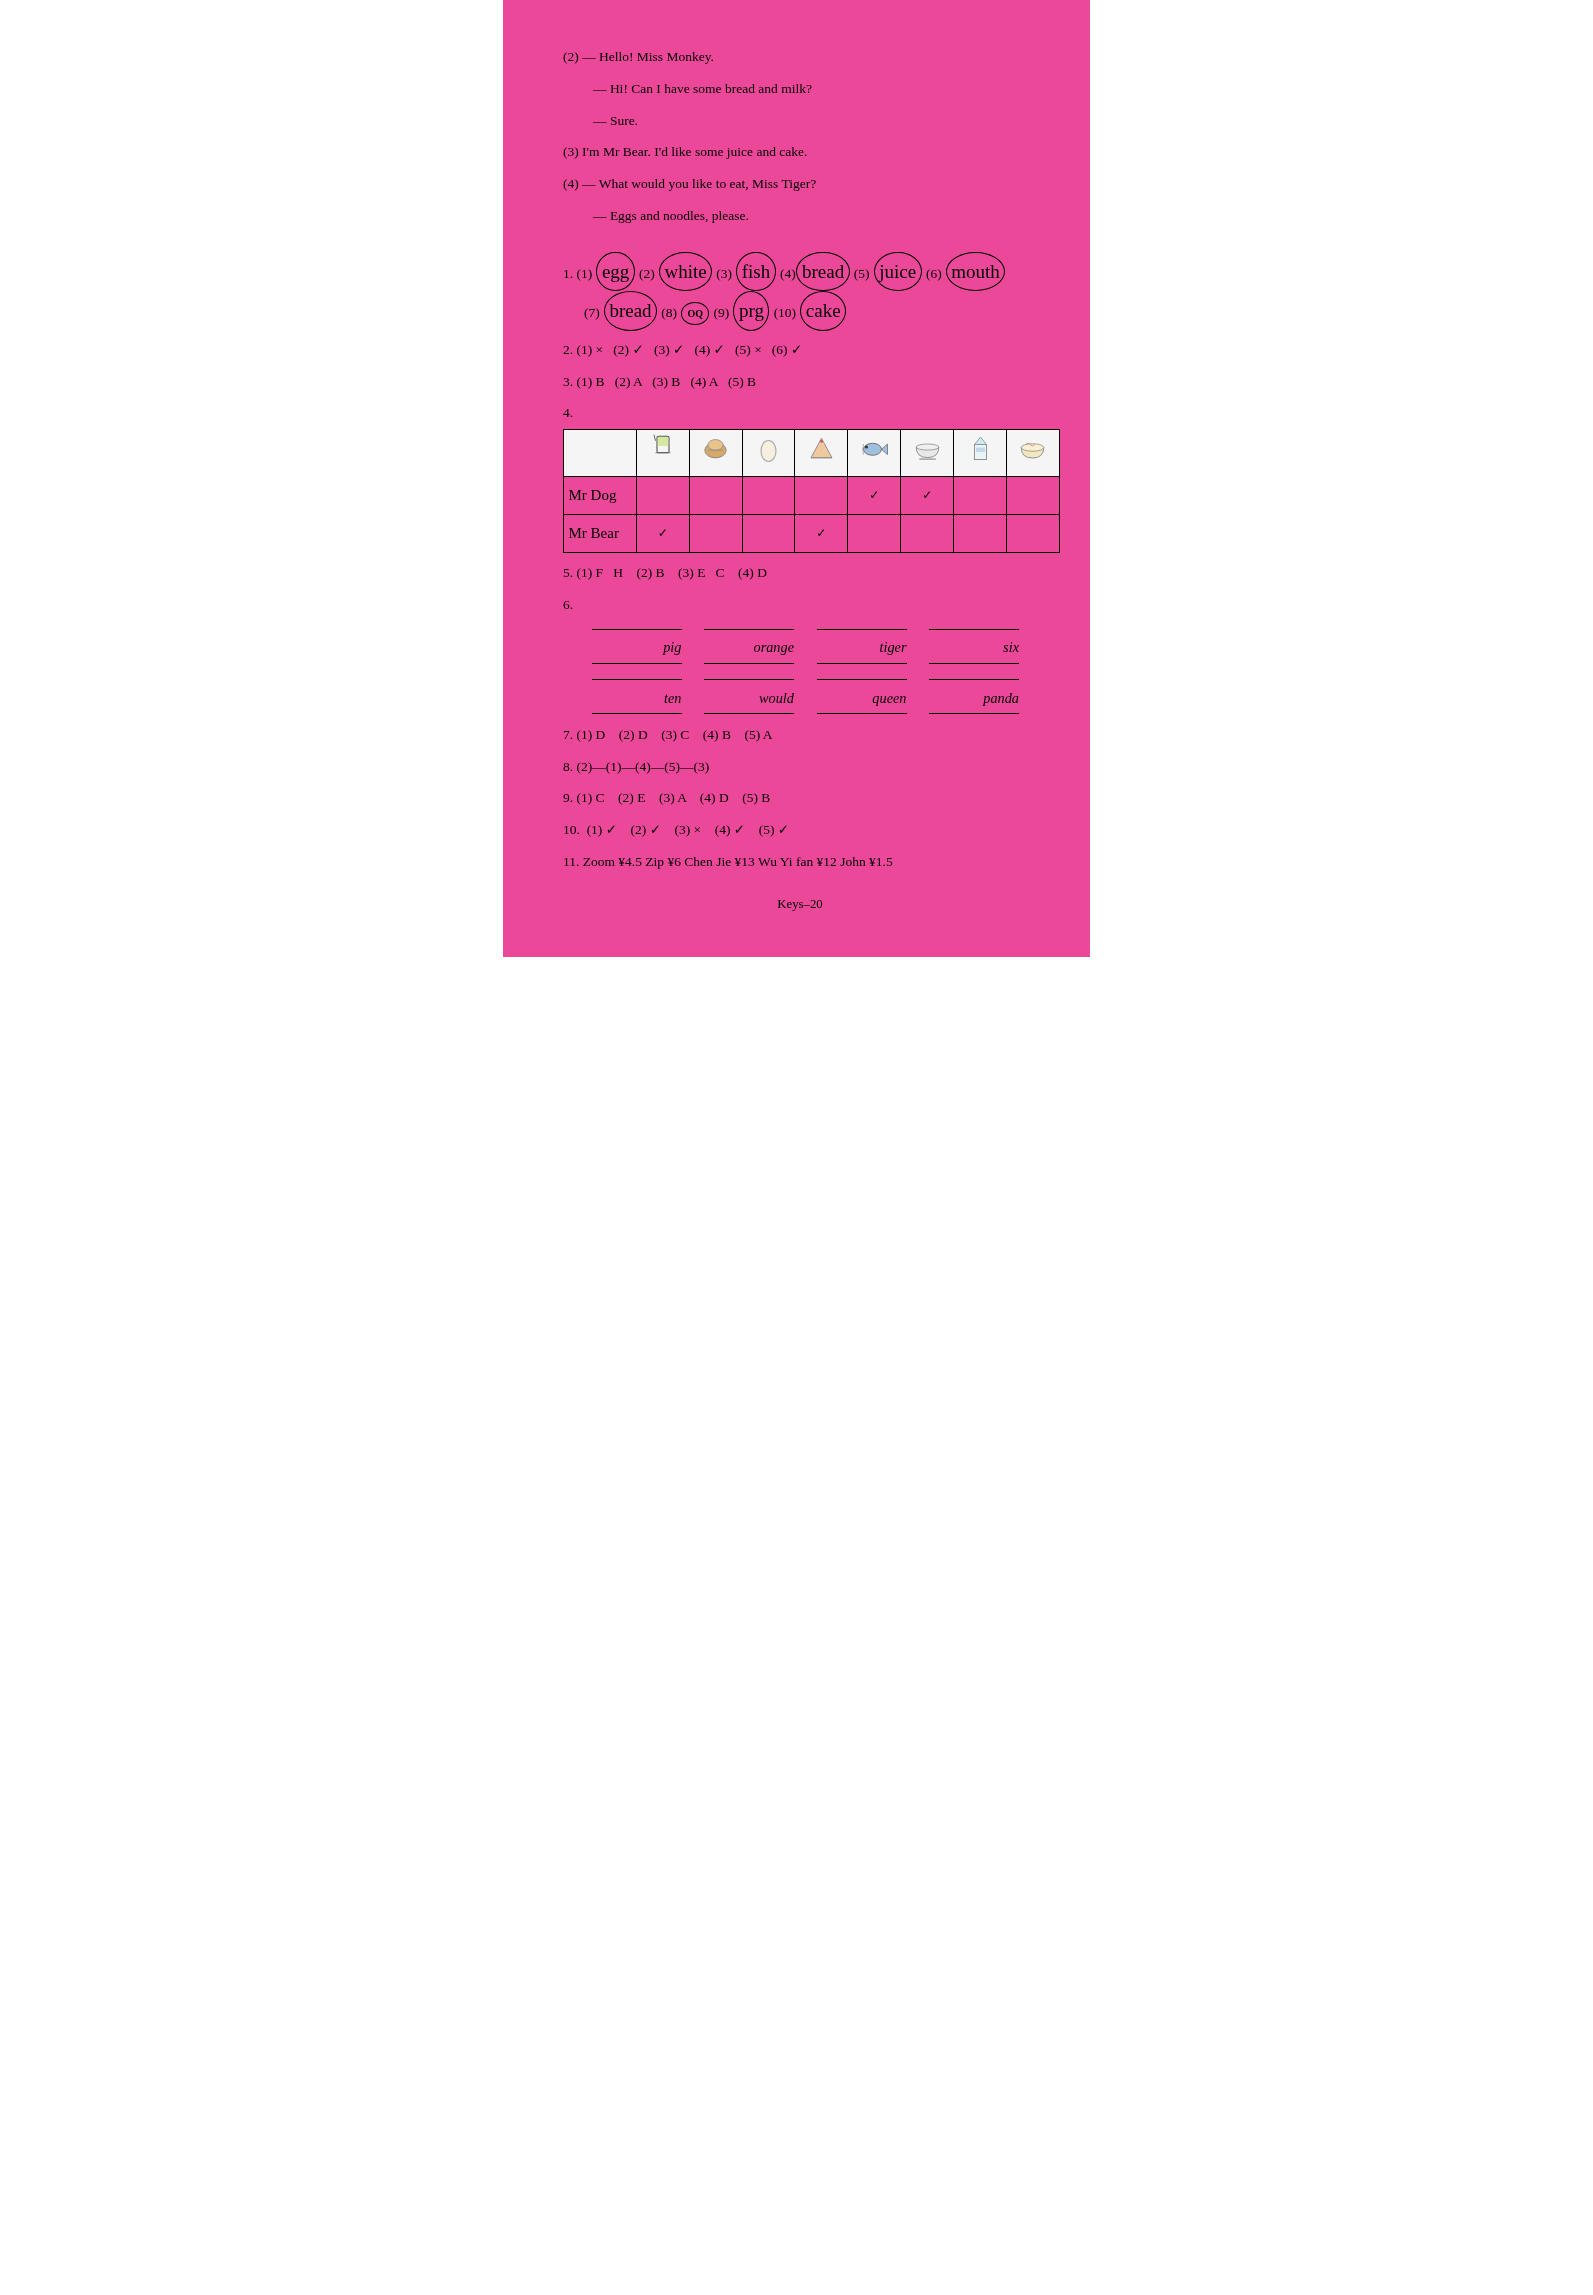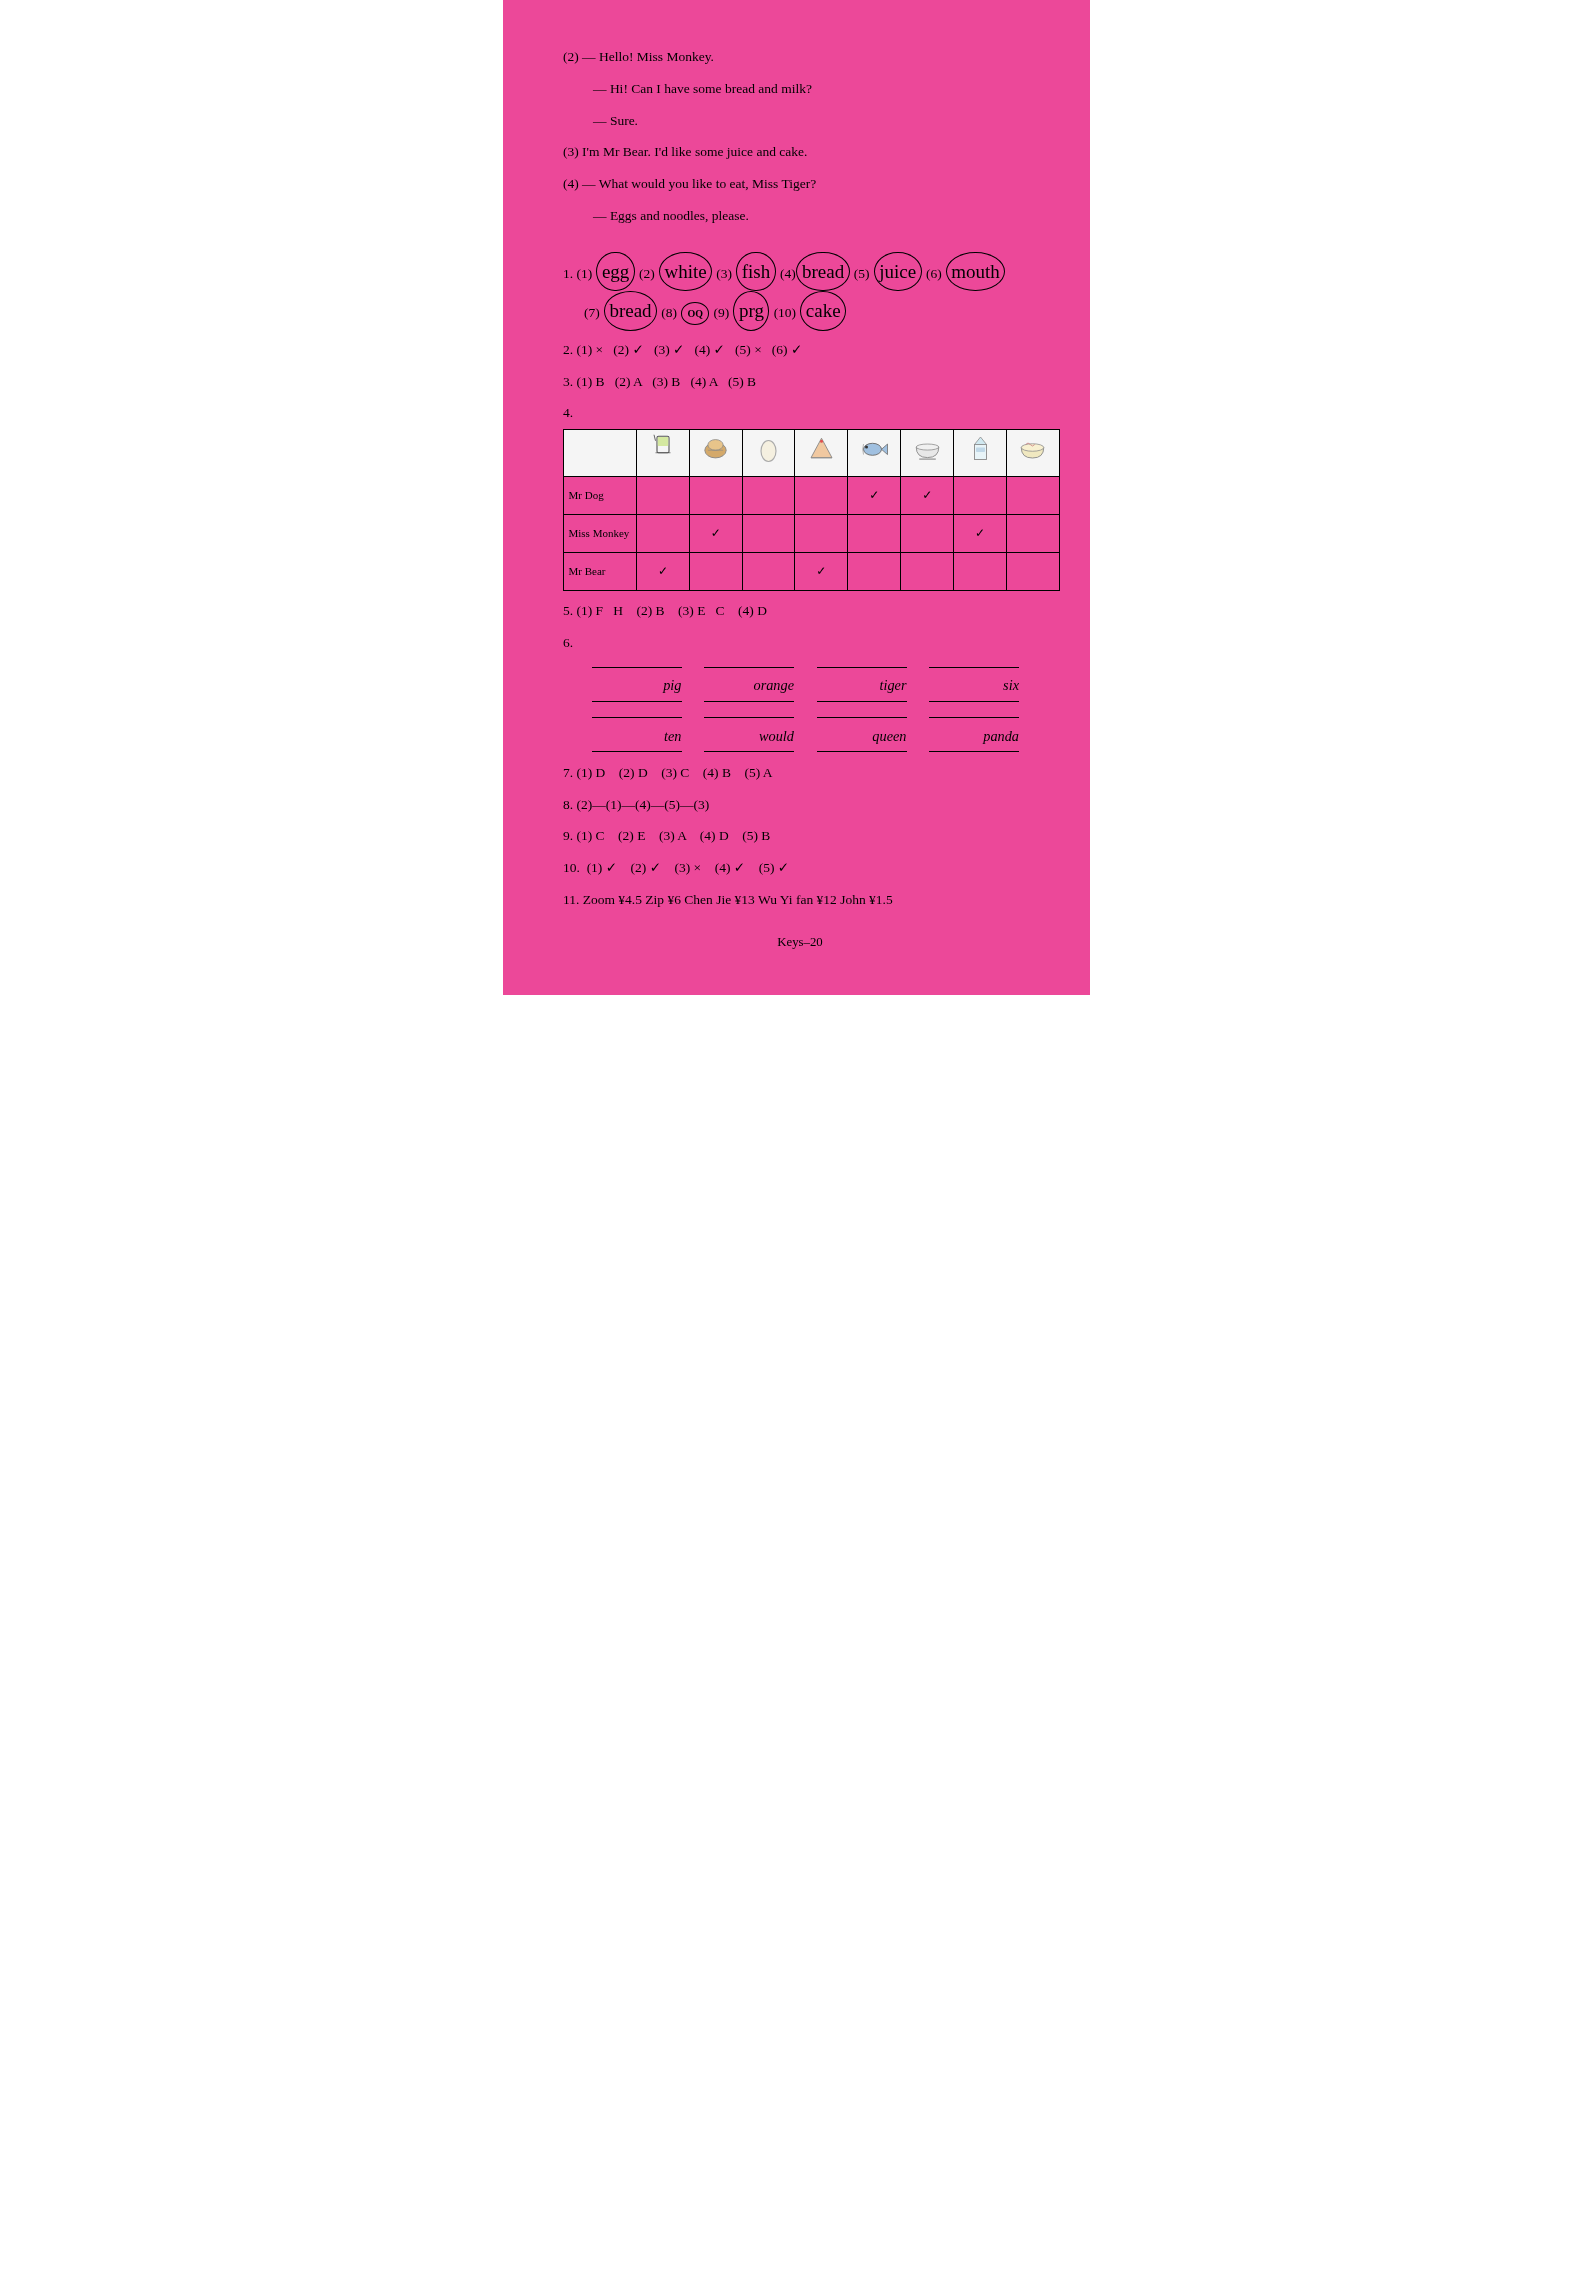--- a/index.html
+++ b/index.html
@@ -71,21 +71,21 @@
       height: 38px;
       text-align: center;
       vertical-align: middle;
       font-size: 12px;
     }
 
     .food-table .label-col {
       width: 75px;
       text-align: left;
       padding-left: 4.5px;
-      font-size: 11px;
+      font-size: 15px;
     }
 
     .food-table .header-row td {
       height: 45px;
       padding: 3px;
       background: #f5f5f5;
     }
 
     .section6-block {
       margin-left: 21px;
@@ -262,31 +262,20 @@
         <td></td>
         <td></td>
         <td></td>
         <td></td>
         <td class="checkmark">✓</td>
         <td class="checkmark">✓</td>
         <td></td>
         <td></td>
       </tr>
       <tr>
-        <td class="label-col">Miss Monkey</td>
-        <td></td>
-        <td class="checkmark">✓</td>
-        <td></td>
-        <td></td>
-        <td></td>
-        <td></td>
-        <td class="checkmark">✓</td>
-        <td></td>
-      </tr>
-      <tr>
         <td class="label-col">Mr Bear</td>
         <td class="checkmark">✓</td>
         <td></td>
         <td></td>
         <td class="checkmark">✓</td>
         <td></td>
         <td></td>
         <td></td>
         <td></td>
       </tr>

